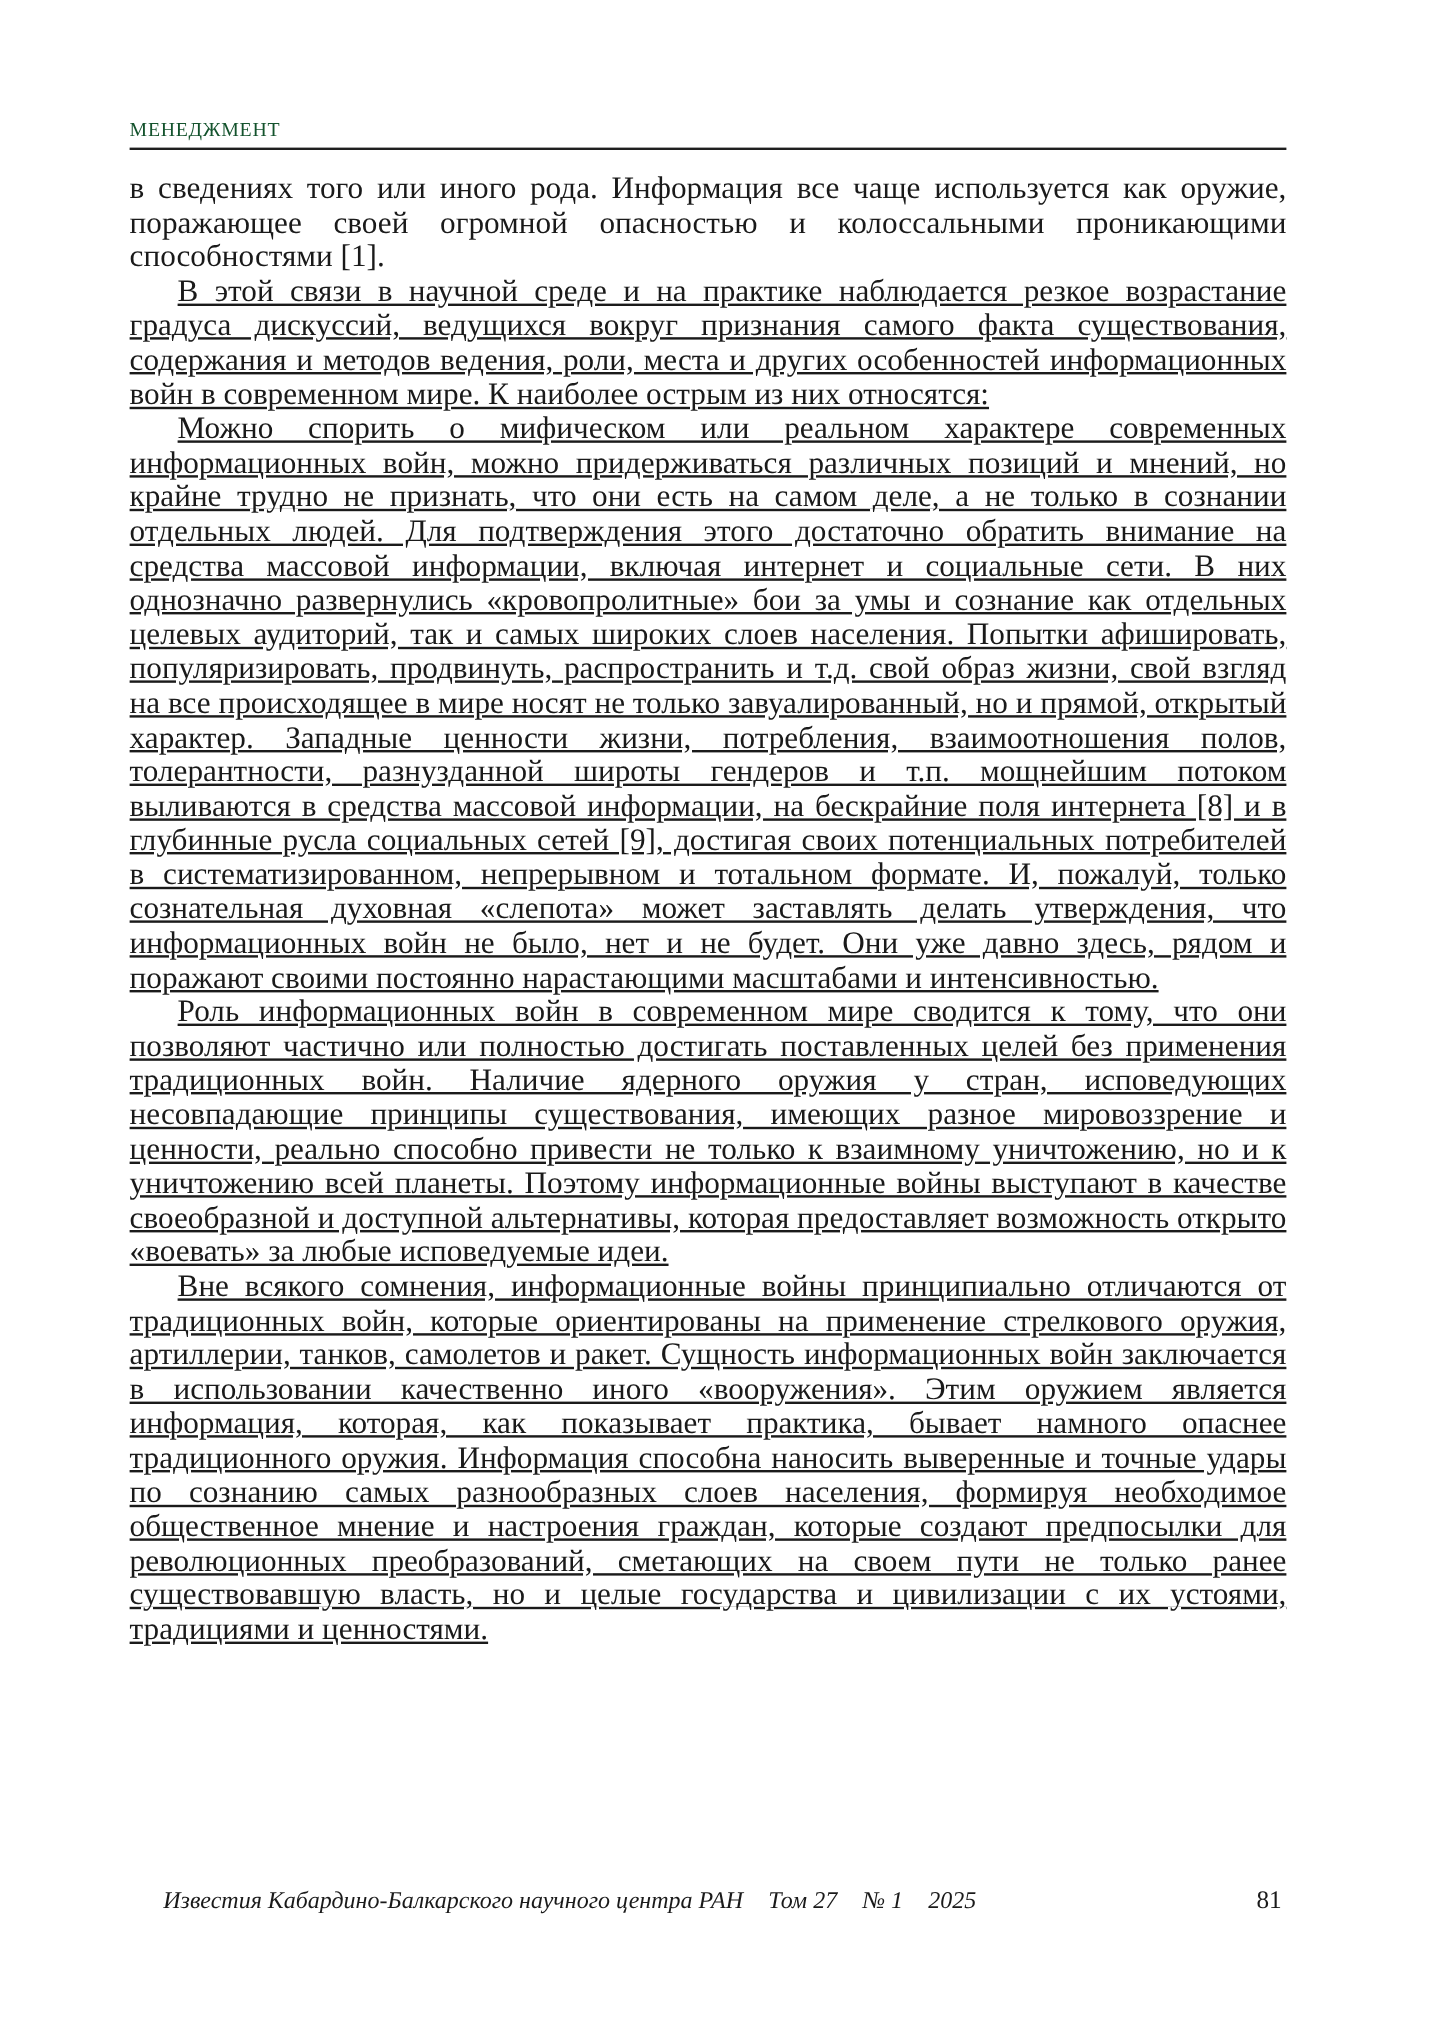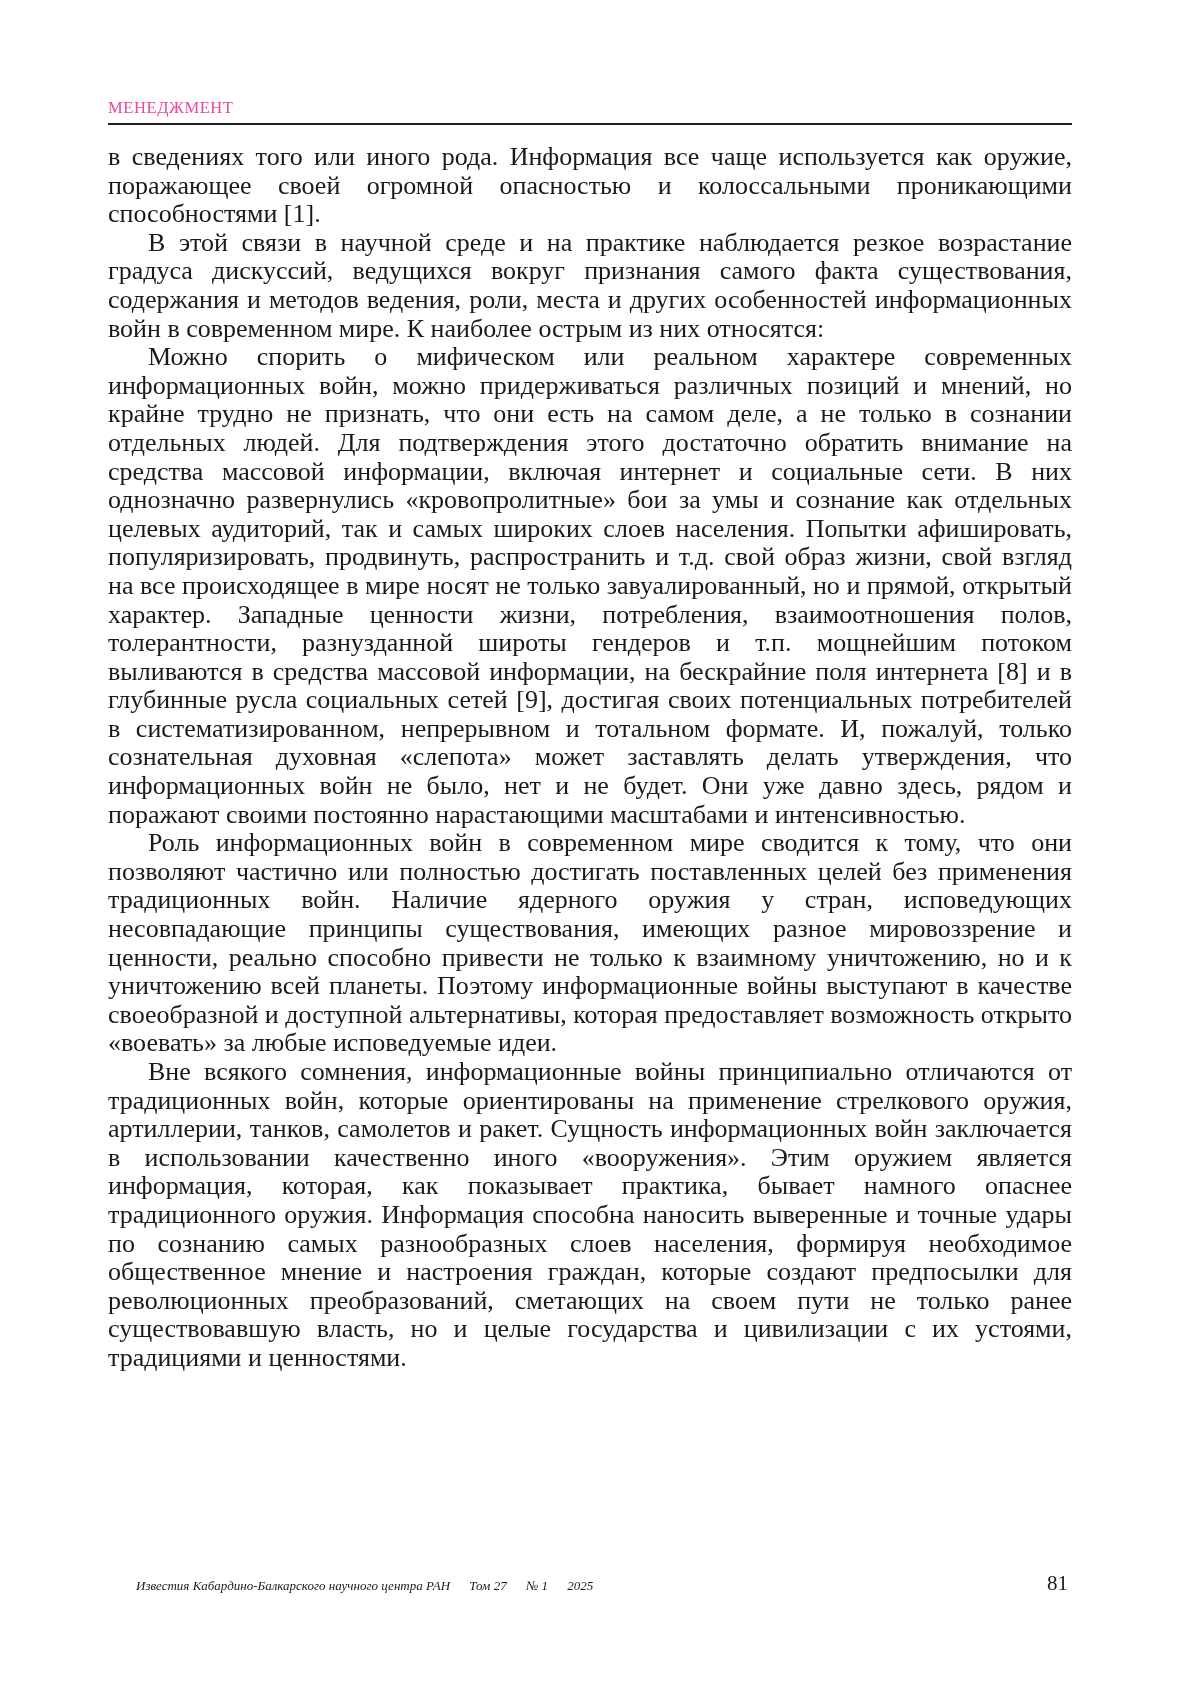--- a/index.html
+++ b/index.html
@@ -20,21 +20,21 @@
   .running-head {
     position: absolute;
     left: 108px;
     right: 128px;
     top: 98px;
   }
   .running-head-label {
     display: inline-block;
     font-size: 16.5px;
     letter-spacing: 0.6px;
-    color: #ec4899;
+    color: #14532d;
     padding-bottom: 5px;
   }
   .header-divider {
     border: 0;
     border-top: 2.2px solid #1f1f1f;
     margin: 0;
   }
   
   .article-body {
     position: absolute;
@@ -44,20 +44,21 @@
     font-size: 26px;
     line-height: 28.6px;
     text-align: justify;
   }
   .para {
     margin: 0;
     text-indent: 0;
   }
   .para.indent {
     text-indent: 40px;
+    text-decoration: underline;
   }
   .para.bullet {
     text-indent: 40px;
   }
   .bullet-glyph {
     font-size: 0.6em;
     vertical-align: 0.22em;
     margin-right: 0.55em;
     font-family: "DejaVu Sans", sans-serif;
   }
@@ -66,21 +67,21 @@
     position: absolute;
     left: 108px;
     right: 128px;
     top: 1571px;
     display: flex;
     justify-content: space-between;
     align-items: baseline;
   }
   .footer-journal-line {
     font-style: italic;
-    font-size: 13px;
+    font-size: 20px;
     padding-left: 28px;
     white-space: nowrap;
   }
   .footer-journal-line .seg {
     margin-right: 16px;
   }
   .footer-journal-line .seg:last-child {
     margin-right: 0;
   }
   .page-number {

